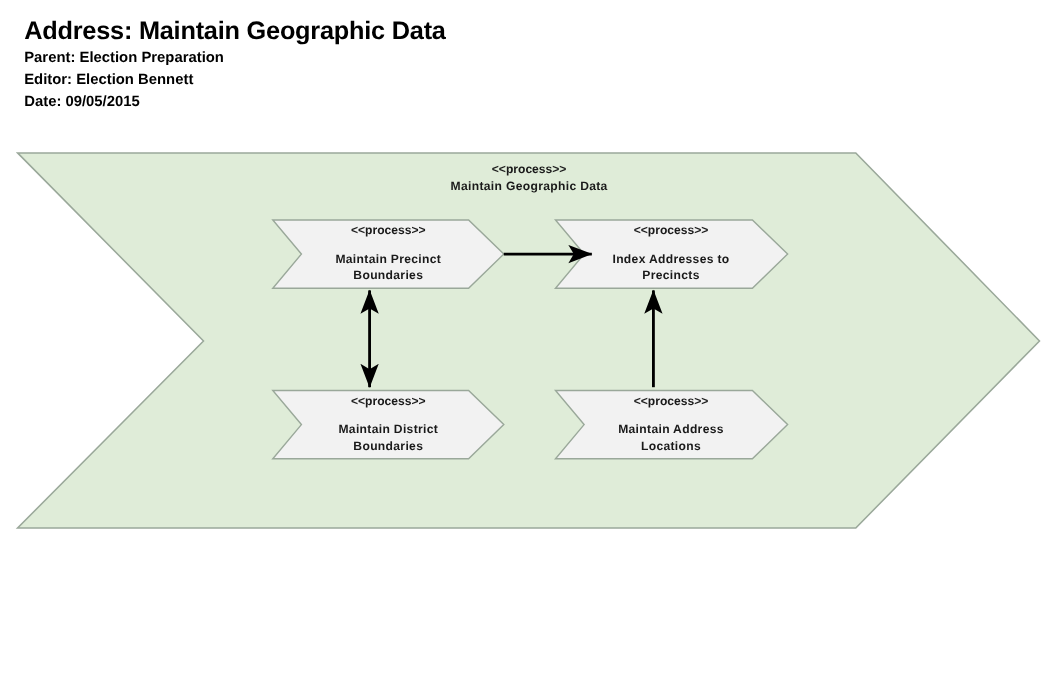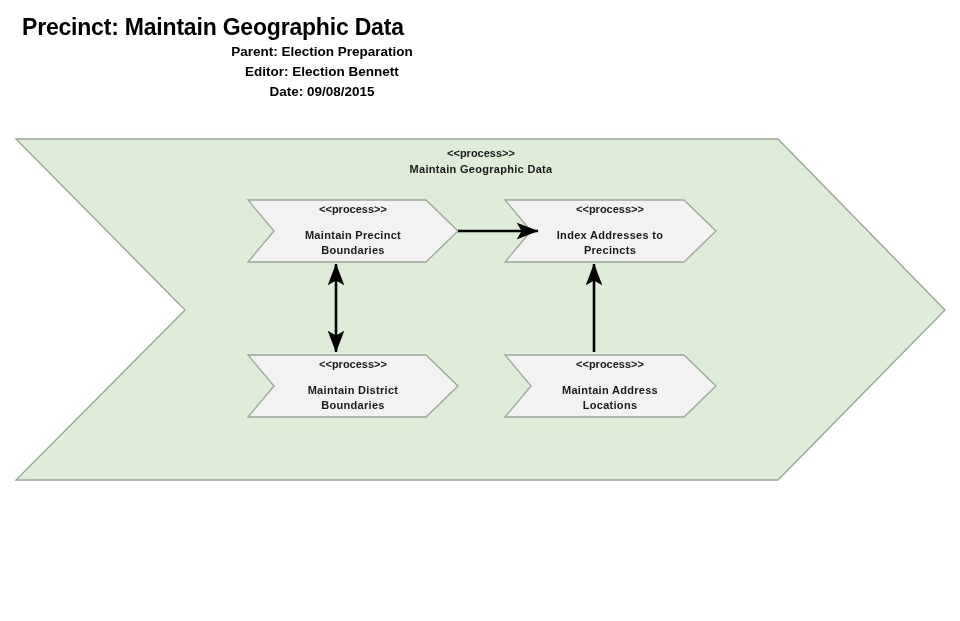--- a/index.html
+++ b/index.html
@@ -30,21 +30,20 @@
     letter-spacing: -0.2px;
     line-height: 1.15;
     margin: 0 0 2px 0;
     white-space: nowrap;
   }
   .meta-line {
     font-size: 13.5px;
     font-weight: bold;
     line-height: 1.46;
     white-space: nowrap;
-    text-align: center;
   }
 
   
   #diagram-canvas {
     position: absolute;
     left: 0;
     top: 0;
     width: 868px;
     height: 621px;
   }
@@ -68,24 +67,24 @@
     font-weight: bold;
     fill: #1a1a1a;
     text-anchor: middle;
     letter-spacing: 0.3px;
   }
 </style>
 </head>
 <body>
 
 <div id="header-block">
-  <div id="diagram-title">Precinct: Maintain Geographic Data</div>
+  <div id="diagram-title">Address: Maintain Geographic Data</div>
   <div class="meta-line">Parent: Election Preparation</div>
   <div class="meta-line">Editor: Election Bennett</div>
-  <div class="meta-line">Date: 09/08/2015</div>
+  <div class="meta-line">Date: 09/05/2015</div>
 </div>
 
 <div id="diagram-canvas">
   <svg id="diagram-svg" viewBox="0 0 960 621" xmlns="http://www.w3.org/2000/svg">
 
     <defs>
       <marker id="arrowhead-end" markerWidth="9" markerHeight="9" refX="8.2" refY="3.2" orient="auto" markerUnits="strokeWidth">
         <path d="M0,0 L8.4,3.2 L0,6.4 L1.9,3.2 Z" fill="#000000"></path>
       </marker>
       <marker id="arrowhead-start" markerWidth="9" markerHeight="9" refX="8.2" refY="3.2" orient="auto-start-reverse" markerUnits="strokeWidth">

